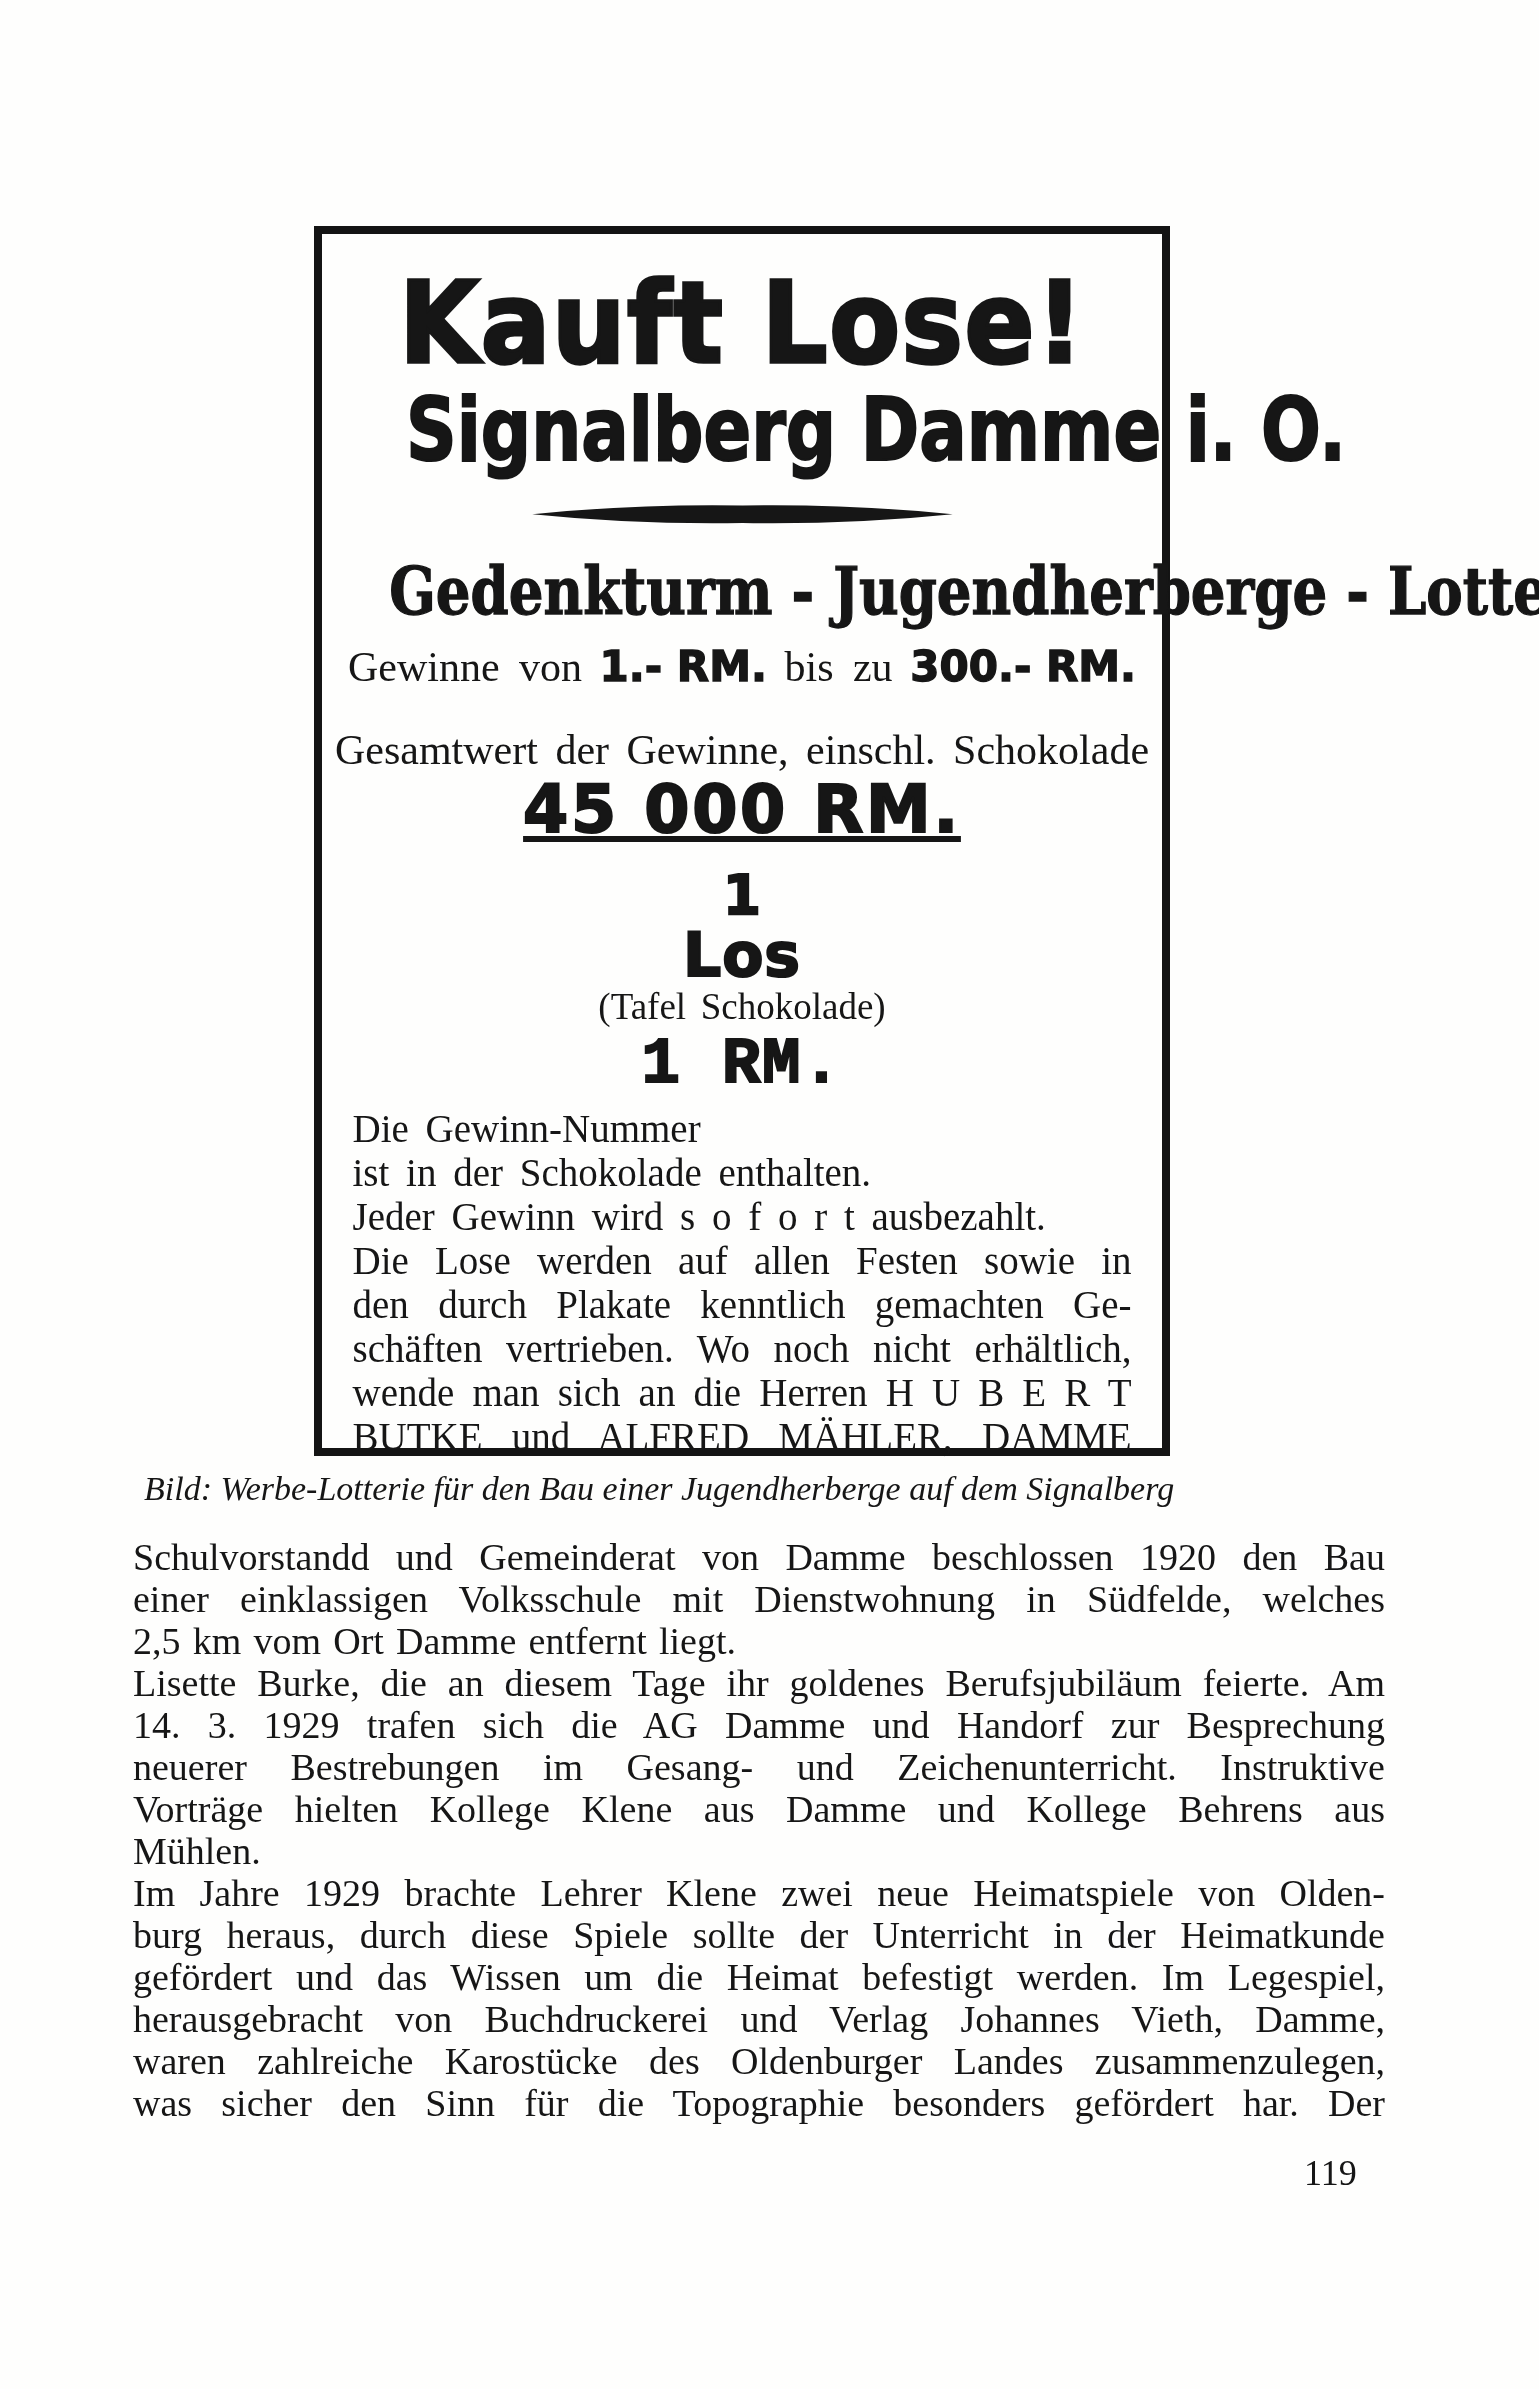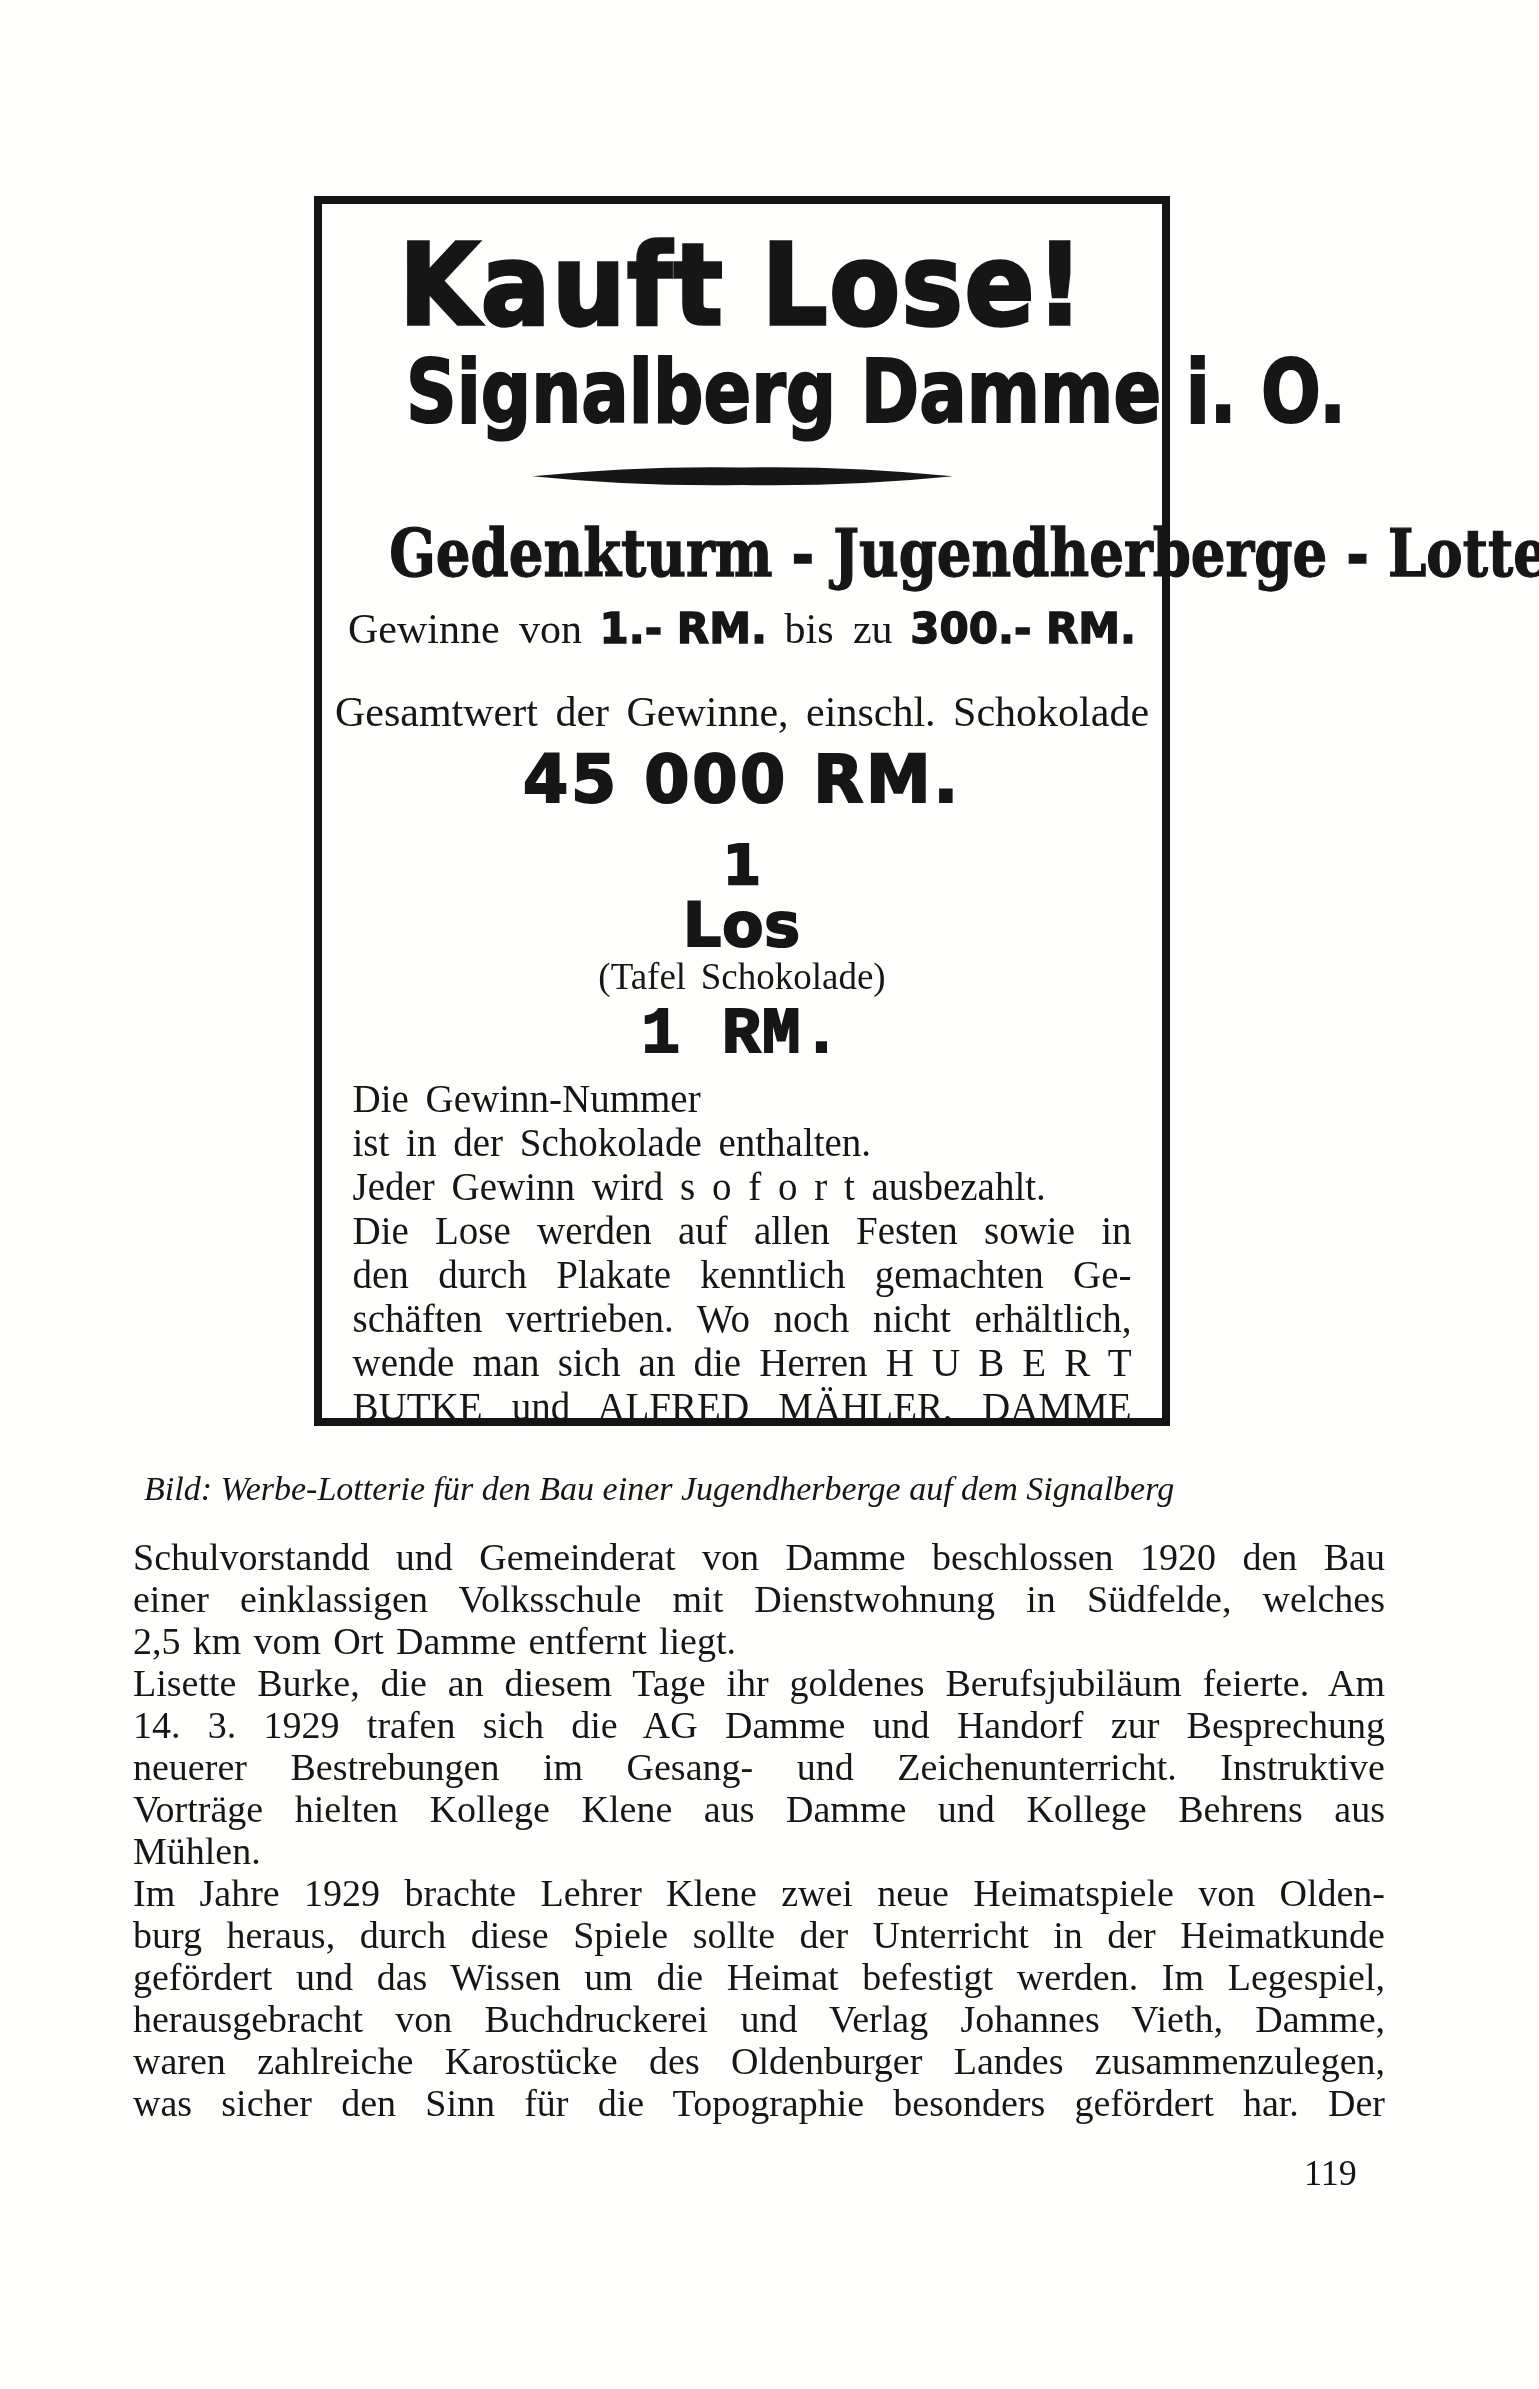--- a/index.html
+++ b/index.html
@@ -10,27 +10,27 @@
     background: #fefefd;
     color: #161616;
     font-family: "Liberation Serif", serif;
     overflow: hidden;
   }
 
   
   .ad-box {
     position: absolute;
     left: 314px;
-    top: 196px;
+    top: 226px;
     width: 856px;
     height: 1230px;
     border: 8px solid #141414;
     box-sizing: border-box;
     text-align: center;
-    padding-top: 25px;
+    padding-top: 33px;
   }
   .ad-title {
     font-family: "DejaVu Sans", sans-serif;
     font-weight: bold;
     font-size: 112px;
     line-height: 1.0;
     letter-spacing: 1.8px;
     -webkit-text-stroke: 3.5px #161616;
     transform: scaleX(0.92);
     transform-origin: center;
@@ -80,21 +80,21 @@
     line-height: 44px;
     word-spacing: 7px;
     white-space: nowrap;
   }
   .hv {
     font-family: "DejaVu Sans", sans-serif;
     font-weight: bold;
     -webkit-text-stroke: 2.1px #161616;
     line-height: 1.0;
   }
-  .ad-total-value { margin-top: 13px; font-size: 65px; letter-spacing: 2.7px; }
+  .ad-total-value { margin-top: 5px; font-size: 65px; letter-spacing: 2.7px; text-decoration: underline; }
   .ad-one   { margin-top: 26.5px; font-size: 55px; }
   .ad-los   { margin-top: 1.8px; font-size: 60px; letter-spacing: 0.9px; }
   .ad-note  { margin-top: 1.8px; font-size: 37px; line-height: 39px; word-spacing: 5.3px; }
   .ad-price { margin-top: 7px; font-size: 64px; letter-spacing: 1.8px; font-family: Liberation Mono, monospace; }
 
   .ad-par {
     margin: 10.6px auto 0;
     width: 779px;
     font-size: 39px;
     line-height: 44px;

